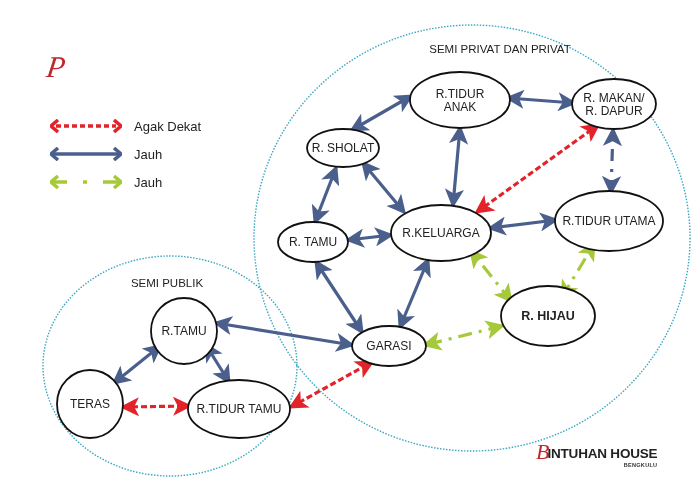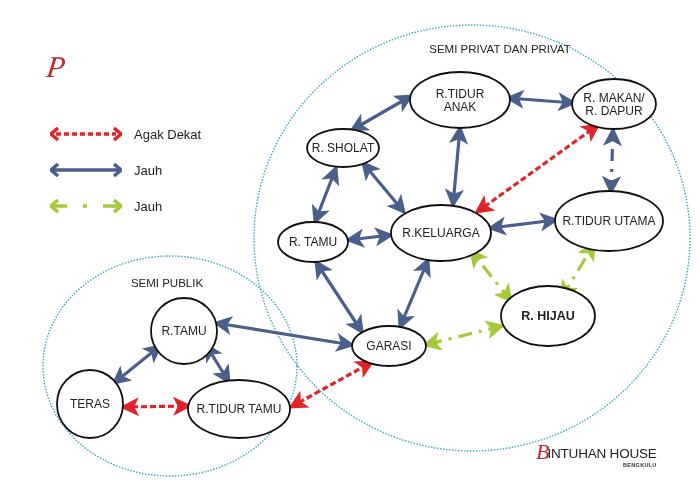--- a/index.html
+++ b/index.html
@@ -4,28 +4,28 @@
 <style>
   html, body { margin: 0; padding: 0; background: #ffffff; }
   body { width: 700px; height: 494px; position: relative; overflow: hidden;
          font-family: "Liberation Sans", sans-serif; color: #222; }
   #canvas { position: absolute; left: 0; top: 0; width: 700px; height: 494px; }
   .title-wrap { position: absolute; left: 47px; top: 54px; display: flex; align-items: flex-end; }
   .title-initial { font-family: "Liberation Serif", serif; font-size: 30px; color: #c0272d;
                    font-style: italic; line-height: 26px; margin-right: -2px; transform: skewX(-8deg); }
   .title-rest { font-size: 13px; color: #222; letter-spacing: 0.1px; line-height: 16px; }
   .legend { position: absolute; left: 50px; top: 112px; }
-  .legend-item { display: flex; align-items: center; height: 28px; margin-top: 8px; }
+  .legend-item { display: flex; align-items: center; height: 28px; }
   .legend-swatch { width: 72px; height: 14px; margin-right: 12px; }
   .legend-label { font-size: 13px; color: #222; }
   .brand { position: absolute; left: 536px; top: 443px; }
   .brand-row { display: flex; align-items: flex-end; }
   .brand-initial { font-family: "Liberation Serif", serif; font-size: 22px; color: #c0272d;
                    font-style: italic; line-height: 18px; margin-right: -2px; }
-  .brand-rest { font-size: 13.5px; font-weight: normal; color: #222; line-height: 15px; letter-spacing: -0.2px; }
+  .brand-rest { font-size: 13.5px; font-weight: bold; color: #222; line-height: 15px; letter-spacing: -0.2px; }
   .brand-sub { font-size: 5.5px; font-weight: bold; color: #333; text-align: right; margin-top: 1px; letter-spacing: 0.3px; }
   svg text { font-family: "Liberation Sans", sans-serif; }
 </style>
 </head>
 <body>
 
 <svg id="canvas" viewBox="0 0 700 494" xmlns="http://www.w3.org/2000/svg">
   <defs>
     <marker id="m-dekat" markerWidth="6" markerHeight="6" refX="5" refY="3" orient="auto-start-reverse" markerUnits="strokeWidth">
       <path d="M0,0 L6,3 L0,6 L1.5,3 Z" fill="#4a5f8c"></path>

